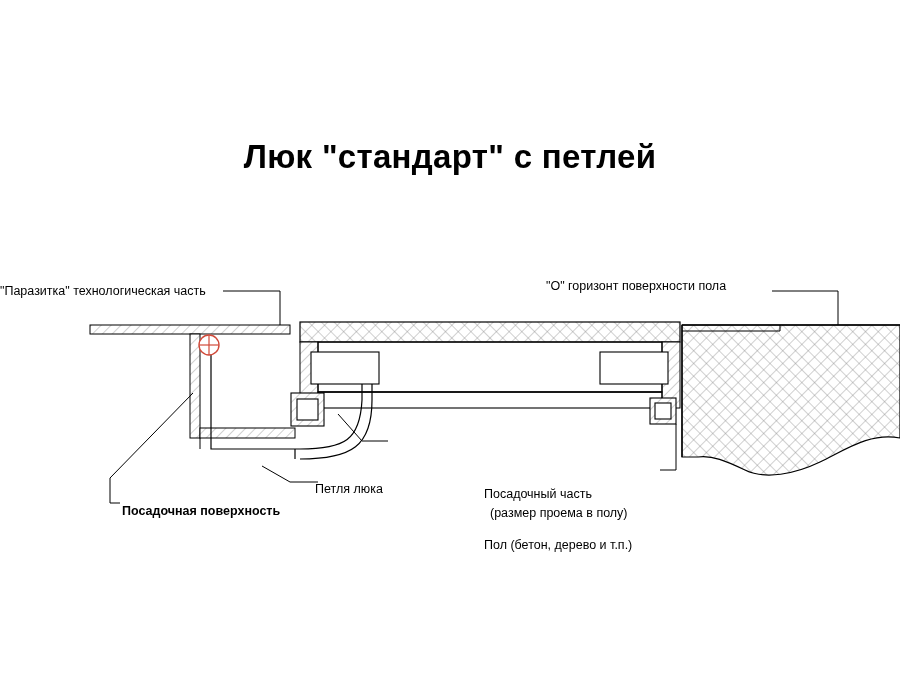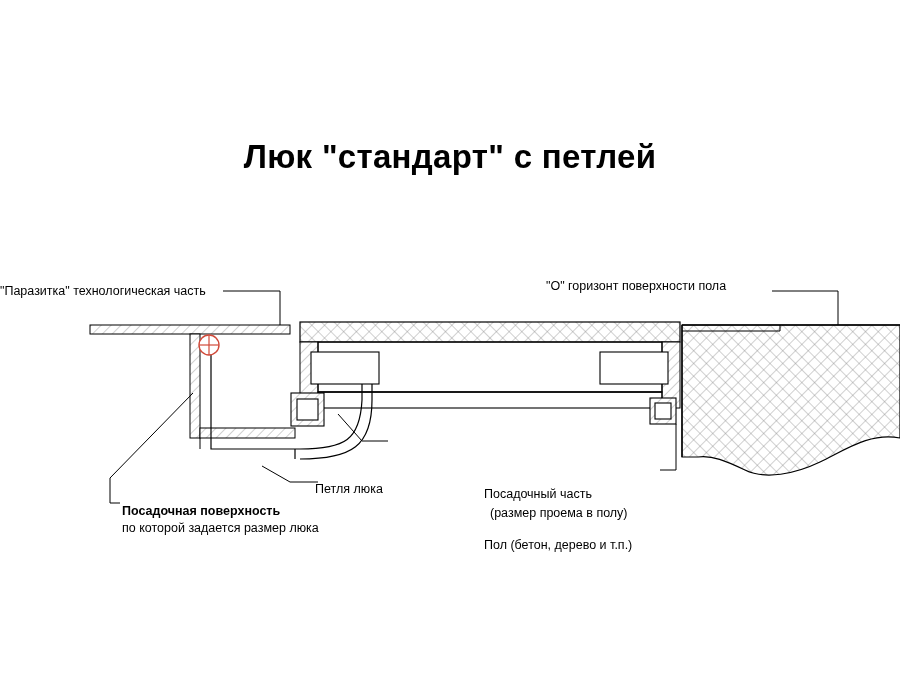--- a/index.html
+++ b/index.html
@@ -148,18 +148,17 @@
       <path d="M 120 503 L 110 503 L 110 478 L 193 393"></path>
 
       <path d="M 660 470 L 676 470 L 676 424"></path>
     </g>
   </svg>
 
   <div class="lbl" style="left:0px; top:284px;">"Паразитка" технологическая часть</div>
   <div class="lbl" style="left:546px; top:279px;">"О" горизонт поверхности пола</div>
   <div class="lbl" style="left:315px; top:482px;">Петля люка</div>
   <div class="lbl" style="left:122px; top:504px;font-weight:bold;">Посадочная поверхность</div>
-  <div class="lbl" style="left:122px; top:521px;">по которой задается размер люка</div>
   <div class="lbl" style="left:484px; top:487px;">Посадочный часть</div>
   <div class="lbl" style="left:466px; top:506px;margin-left:24px;">(размер проема в полу)</div>
   <div class="lbl" style="left:484px; top:538px;">Пол (бетон, дерево и т.п.)</div>
 
 </div>
 
 </body></html>

